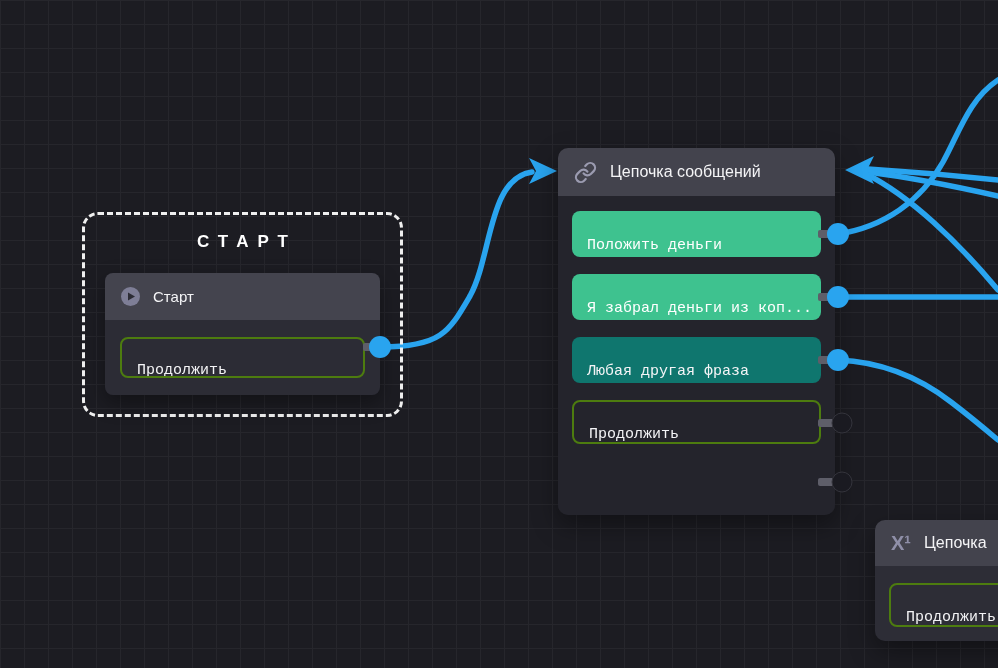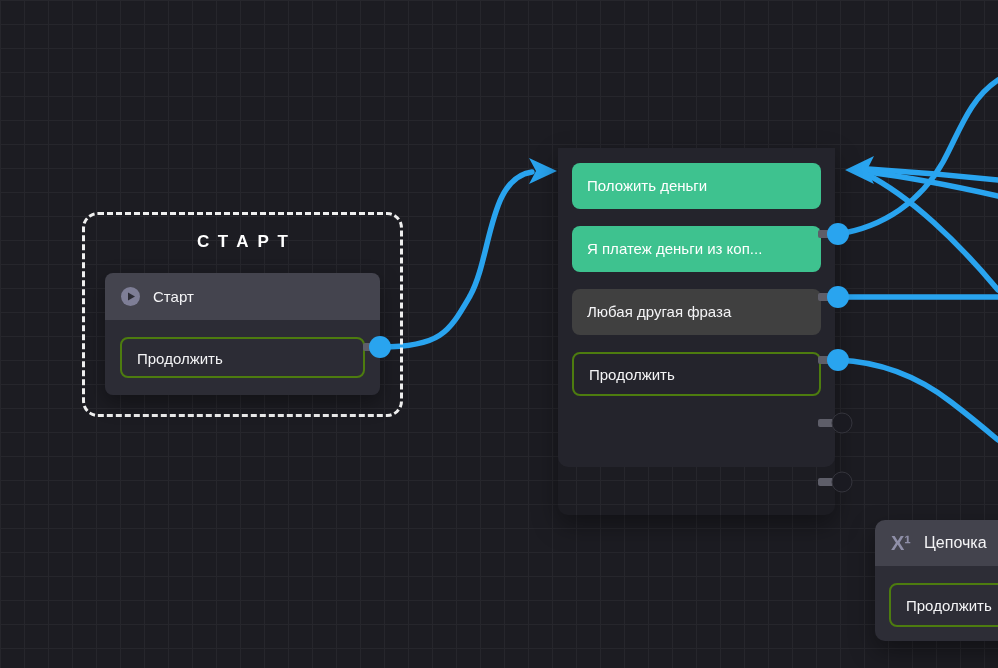--- a/index.html
+++ b/index.html
@@ -23,25 +23,25 @@
   .dot-dark{fill:#1a1a21;stroke:#34343c;stroke-width:1;}
 
   
   .node{position:absolute;z-index:2;border-radius:10px;
         box-shadow:0 10px 26px rgba(0,0,0,.38);}
   .node-header{display:flex;align-items:center;gap:13px;height:48px;
         background:#43434d;border-radius:10px 10px 0 0;padding:0 16px;
         font-size:16px;color:#f4f4f6;}
   .node-body{background:#24242c;border-radius:0 0 10px 10px;}
   .btn{box-sizing:border-box;display:block;width:100%;height:46px;line-height:46px;
-        border-radius:8px;font-size:15px;padding:0 15px;text-align:left;
+        border-radius:8px;font-size:15px;padding:12px 15px;text-align:left;
         color:#f4f4f6;border:none;background:transparent;
-        font-family:Liberation Sans, sans-serif;white-space:nowrap;overflow:hidden;}
+        font-family:Liberation Mono, monospace;white-space:nowrap;overflow:hidden;}
   .btn.green{background:#3ec28f;color:#ffffff;}
-  .btn.dark{background:#404040;}
+  .btn.dark{background:#0f766e;}
   .btn.outline{border:2px solid #4d7c0f;line-height:44px;}
 
   
   #start-group{position:absolute;left:82px;top:212px;width:321px;height:205px;
         border:3px dashed #efefef;border-radius:16px;box-sizing:border-box;z-index:2;}
   #start-title{margin-top:17px;text-align:center;font-size:17px;font-weight:700;
         letter-spacing:9px;text-indent:9px;color:#ffffff;}
   #start-card{position:absolute;left:20px;top:58px;width:275px;height:122px;
         border-radius:8px;box-shadow:0 8px 20px rgba(0,0,0,.35);}
   #start-card .node-header{height:47px;border-radius:8px 8px 0 0;background:#44444e;font-size:15px;}
@@ -94,23 +94,30 @@
         </svg>
         <span>Старт</span>
       </div>
       <div class="node-body">
         <button class="btn outline">Продолжить</button>
       </div>
     </div>
   </div>
 
   <div class="node" id="chain-node">
+    <div class="node-header">
+      <svg class="icon-link" width="23" height="23" viewBox="0 0 24 24" fill="none" stroke="#9b9bb0" stroke-width="2.3" stroke-linecap="round" stroke-linejoin="round">
+        <path d="M10 13a5 5 0 0 0 7.54.54l3-3a5 5 0 0 0-7.07-7.07l-1.72 1.71"></path>
+        <path d="M14 11a5 5 0 0 0-7.54-.54l-3 3a5 5 0 0 0 7.07 7.07l1.71-1.71"></path>
+      </svg>
+      <span>Цепочка сообщений</span>
+    </div>
     <div class="node-body">
       <button class="btn green">Положить деньги</button>
-      <button class="btn green">Я платеж деньги из коп...</button>
+      <button class="btn green">Я забрал деньги из коп...</button>
       <button class="btn dark">Любая другая фраза</button>
       <button class="btn outline">Продолжить</button>
     </div>
   </div>
 
   <div class="node" id="op-node">
     <div class="node-header">
       <span class="icon-x1">X¹</span>
       <span>Цепочка</span>
     </div>

